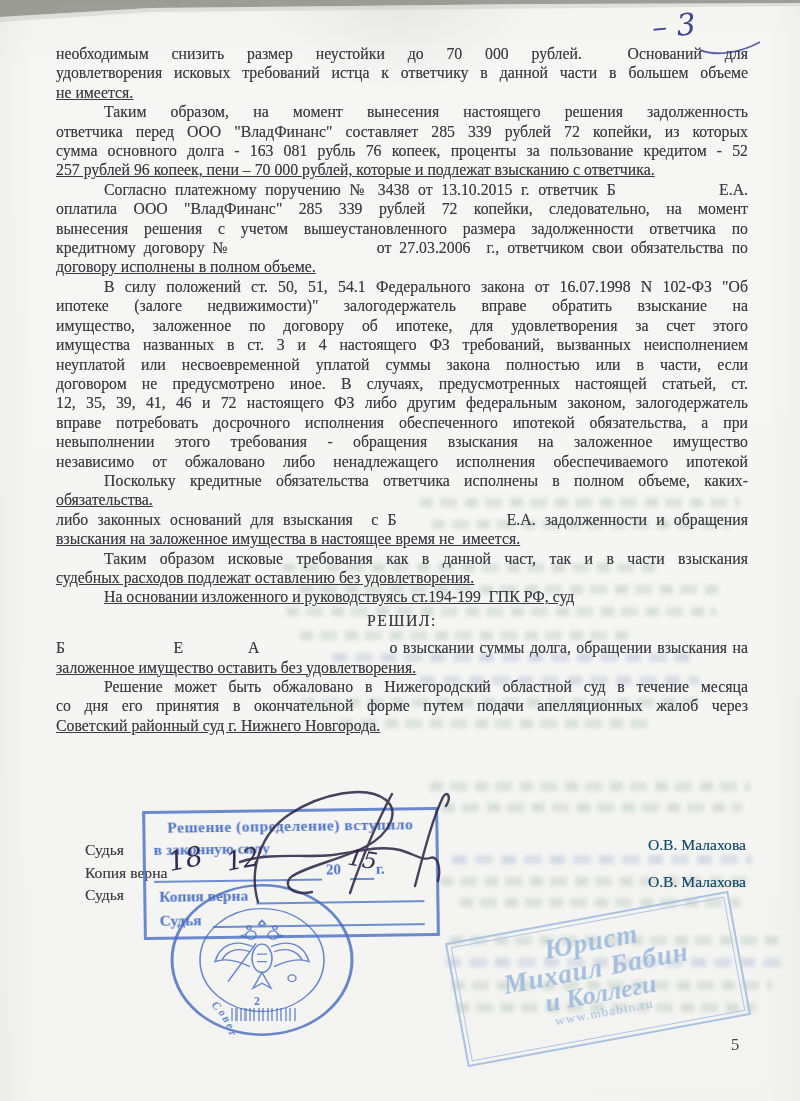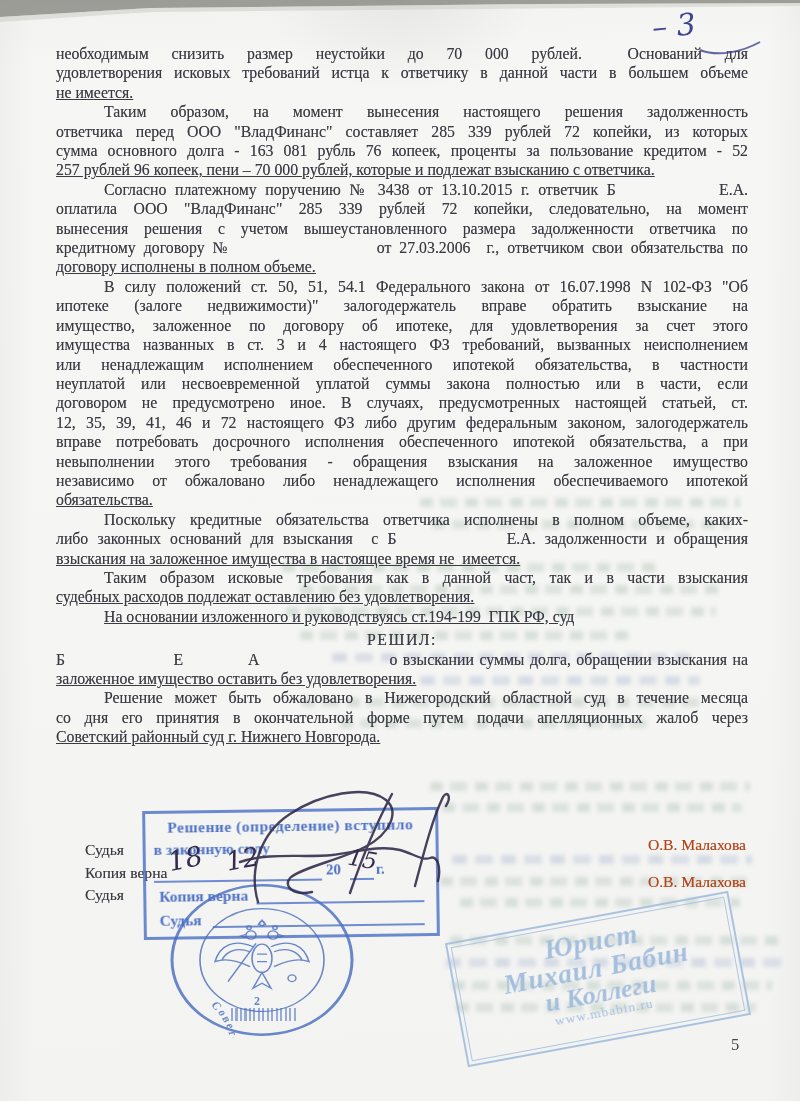--- a/index.html
+++ b/index.html
@@ -16,28 +16,28 @@
   }
   
   .doc-text{
     position:absolute;left:56px;top:44px;width:692px;
     font-size:15.8px;line-height:19.4px;color:#3a3a43;
     text-shadow:0 0 .5px rgba(55,55,66,.55);
   }
   .line{text-align:justify;text-align-last:justify;}
   .line.first{text-indent:48px;}
   .line.last{text-align-last:left;text-decoration:underline;}
-  .line.center{text-align:center;text-align-last:center;letter-spacing:1.5px;margin:4px 0 0;}
+  .line.center{text-align:center;text-align-last:center;letter-spacing:1.5px;margin:4px 0 8px;}
   
   .bleed{position:absolute;height:9px;border-radius:2px;filter:blur(2.1px);opacity:.55;pointer-events:none;
     background:repeating-linear-gradient(90deg, rgba(138,168,148,.50) 0 13px, rgba(138,168,148,0) 13px 20px, rgba(138,168,148,.42) 20px 37px, rgba(138,168,148,0) 37px 45px);}
   .bleed.blue{background:repeating-linear-gradient(90deg, rgba(128,148,188,.48) 0 15px, rgba(128,148,188,0) 15px 23px, rgba(128,148,188,.40) 23px 41px, rgba(128,148,188,0) 41px 49px);}
   
   .sig-label{position:absolute;left:85px;font-size:15.6px;color:#3a3a43;text-shadow:0 0 .5px rgba(55,55,66,.5);}
-  .sig-name{position:absolute;right:54px;font-size:15.6px;color:#c2410c;text-shadow:0 0 .5px rgba(55,55,66,.5);}
+  .sig-name{position:absolute;right:54px;font-size:15.6px;color:#0c4a6e;text-shadow:0 0 .5px rgba(55,55,66,.5);}
   
   .rect-stamp{
     position:absolute;left:143px;top:809px;width:290px;height:123px;
     border:3px solid rgba(77,114,198,.82);transform:rotate(-0.8deg);
     color:#4d72c6;font-weight:bold;filter:blur(.35px);
   }
   .rect-stamp .rs-l1{position:absolute;left:0;right:0;top:5px;text-align:center;font-size:15.5px;letter-spacing:.5px;}
   .rect-stamp .rs-l2{position:absolute;left:8px;top:27px;font-size:15.5px;}
   .rect-stamp .rs-20{position:absolute;left:180px;top:50px;font-size:15px;}
   .rect-stamp .rs-g{position:absolute;left:230px;top:50px;font-size:15px;}
@@ -97,29 +97,28 @@
     <div class="line last">257 рублей 96 копеек, пени – 70 000 рублей, которые и подлежат взысканию с ответчика.</div>
     <div class="line first">Согласно платежному поручению № 3438 от 13.10.2015 г. ответчик Б&nbsp;&nbsp;&nbsp;&nbsp;&nbsp;&nbsp;&nbsp;&nbsp;&nbsp;&nbsp;&nbsp;&nbsp;Е.А.</div>
     <div class="line">оплатила ООО "ВладФинанс" 285 339 рублей 72 копейки, следовательно, на момент</div>
     <div class="line">вынесения решения с учетом вышеустановленного размера задолженности ответчика по</div>
     <div class="line">кредитному договору №&nbsp;&nbsp;&nbsp;&nbsp;&nbsp;&nbsp;&nbsp;&nbsp;&nbsp;&nbsp;&nbsp;&nbsp;&nbsp;&nbsp;&nbsp;&nbsp;&nbsp;&nbsp;от 27.03.2006&nbsp; г., ответчиком свои обязательства по</div>
     <div class="line last">договору исполнены в полном объеме.</div>
     <div class="line first">В силу положений ст. 50, 51, 54.1 Федерального закона от 16.07.1998 N 102-ФЗ "Об</div>
     <div class="line">ипотеке (залоге недвижимости)" залогодержатель вправе обратить взыскание на</div>
     <div class="line">имущество, заложенное по договору об ипотеке, для удовлетворения за счет этого</div>
     <div class="line">имущества названных в ст. 3 и 4 настоящего ФЗ требований, вызванных неисполнением</div>
-    <div class="line">или ненадлежащим исполнением обеспеченного ипотекой обязательства, в частности</div>
     <div class="line">неуплатой или несвоевременной уплатой суммы закона полностью или в части, если</div>
     <div class="line">договором не предусмотрено иное. В случаях, предусмотренных настоящей статьей, ст.</div>
     <div class="line">12, 35, 39, 41, 46 и 72 настоящего ФЗ либо другим федеральным законом, залогодержатель</div>
     <div class="line">вправе потребовать досрочного исполнения обеспеченного ипотекой обязательства, а при</div>
     <div class="line">невыполнении этого требования - обращения взыскания на заложенное имущество</div>
     <div class="line">независимо от обжаловано либо ненадлежащего исполнения обеспечиваемого ипотекой</div>
+    <div class="line first">Поскольку кредитные обязательства ответчика исполнены в полном объеме, каких-</div>
     <div class="line last">обязательства.</div>
-    <div class="line first">Поскольку кредитные обязательства ответчика исполнены в полном объеме, каких-</div>
     <div class="line">либо законных оснований для взыскания&nbsp; с Б&nbsp;&nbsp;&nbsp;&nbsp;&nbsp;&nbsp;&nbsp;&nbsp;&nbsp;&nbsp;&nbsp;&nbsp;Е.А. задолженности и обращения</div>
     <div class="line last">взыскания на заложенное имущества в настоящее время не&nbsp; имеется.</div>
     <div class="line first">Таким образом исковые требования как в данной част, так и в части взыскания</div>
     <div class="line last">судебных расходов подлежат оставлению без удовлетворения.</div>
     <div class="line first last">На основании изложенного и руководствуясь ст.194-199&nbsp; ГПК РФ, суд</div>
     <div class="line center">РЕШИЛ:</div>
     <div class="line">Б&nbsp;&nbsp;&nbsp;&nbsp;&nbsp;&nbsp;&nbsp;&nbsp;&nbsp;&nbsp;&nbsp;&nbsp;&nbsp;&nbsp;&nbsp;&nbsp;&nbsp;&nbsp;&nbsp;&nbsp;Е&nbsp;&nbsp;&nbsp;&nbsp;&nbsp;&nbsp;&nbsp;&nbsp;&nbsp;&nbsp;&nbsp;&nbsp;А&nbsp;&nbsp;&nbsp;&nbsp;&nbsp;&nbsp;&nbsp;&nbsp;&nbsp;&nbsp;&nbsp;&nbsp;&nbsp;&nbsp;&nbsp;&nbsp;&nbsp;&nbsp;&nbsp;&nbsp;&nbsp;&nbsp;&nbsp;&nbsp;о взыскании суммы долга, обращении взыскания на</div>
     <div class="line last">заложенное имущество оставить без удовлетворения.</div>
     <div class="line first">Решение может быть обжаловано в Нижегородский областной суд в течение месяца</div>
     <div class="line">со дня его принятия в окончательной форме путем подачи апелляционных жалоб через</div>

